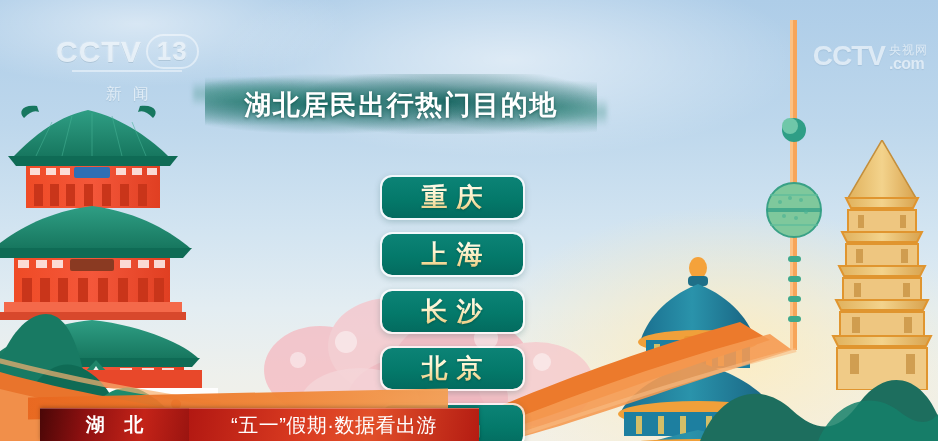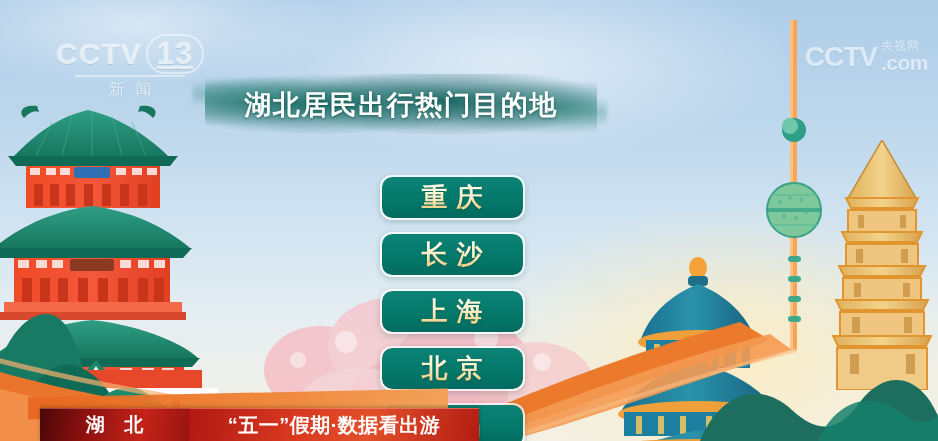--- a/index.html
+++ b/index.html
@@ -40,45 +40,44 @@
   .cctv13 .row1 {
     display: flex; align-items: center; gap: 4px;
     font-size: 30px; font-weight: bold; letter-spacing: 1px;
     color: #ffffff;
     text-shadow: 0 1px 0 rgba(120,150,170,.6), 0 0 2px rgba(255,255,255,.9);
   }
   .cctv13 .chan {
     border: 2px solid rgba(255,255,255,.85);
     border-radius: 20px;
     padding: 0 9px;
-    font-size: 31px;
-    text-decoration: underline;
+    font-size: 26px;
   }
   .cctv13 .row2 {
-    margin-top: 3px;
+    margin-top: 12px;
     font-size: 16px; letter-spacing: 11px; text-indent: 11px;
     color: #ffffff;
     text-shadow: 0 1px 1px rgba(120,150,170,.55);
   }
   .cctv13 .bar {
     width: 110px; height: 2px; background: rgba(255,255,255,.8);
     margin-top: 1px;
   }
   .cctvcom {
     position: absolute; right: 52px; top: 40px;
     display: flex; align-items: flex-end; gap: 4px;
     opacity: .55;
   }
   .cctvcom .big {
     font-size: 28px; font-weight: bold; color: #fff; letter-spacing: -1px;
     text-shadow: 0 1px 1px rgba(130,160,185,.55);
   }
   .cctvcom .stack { display: flex; flex-direction: column; line-height: 1; }
   .cctvcom .cn { font-size: 12px; color: #fff; letter-spacing: 1px; text-shadow: 0 1px 1px rgba(130,160,185,.5); }
-  .cctvcom .dot { font-size: 21px; color: #fff; letter-spacing: -.5px; font-weight: bold;
+  .cctvcom .dot { font-size: 16px; color: #fff; letter-spacing: -.5px; font-weight: bold;
                   text-shadow: 0 1px 1px rgba(130,160,185,.5); }
 
   
   .scn { position: absolute; pointer-events: none; }
 
   
   .pavilion { left: -8px; top: 96px; width: 250px; height: 290px; }
 
   
   .ribbon { position: absolute; pointer-events: none; }
@@ -146,21 +145,21 @@
     width: 149px;
     background: linear-gradient(100deg, #4a0707 0%, #8d1010 30%, #c42318 68%, #9a1410 100%);
     display: flex; align-items: center; justify-content: center;
     color: #fff; font-size: 19px; font-weight: bold; letter-spacing: 7px; text-indent: 7px;
     border-top: 1px solid rgba(255,190,170,.35);
   }
   .lt-topic {
     width: 290px;
     background: linear-gradient(100deg, #b21812 0%, #d93a20 38%, #e2502a 62%, #b41c12 100%);
     display: flex; align-items: center; justify-content: center;
-    color: #fff; font-size: 20px; font-weight: bold; letter-spacing: .5px;
+    color: #fff; font-size: 20px; font-weight: normal; letter-spacing: .5px;
     border-top: 1px solid rgba(255,200,180,.4);
     white-space: nowrap;
   }
   .lt-orangeband {
     position: absolute; left: 28px; bottom: 26px; width: 420px; height: 22px;
     background: linear-gradient(100deg, #e8671f 0%, #ef8232 55%, #f3a055 100%);
     transform: skewY(-1.2deg);
     opacity: .95;
   }
 </style>
@@ -425,24 +424,24 @@
   </div>
 
   <div class="brush"></div>
   <div class="headline">湖北居民出行热门目的地</div>
 
   <div class="pill-grid">
     <div class="pill">
       <span>重庆</span>
     </div>
     <div class="pill">
+      <span>上海</span>
+    </div>
+    <div class="pill">
       <span>长沙</span>
-    </div>
-    <div class="pill">
-      <span>上海</span>
     </div>
     <div class="pill">
       <span>北京</span>
     </div>
     <div class="pill">
       <span>南昌</span>
     </div>
   </div>
 
   <div class="lt-orangeband"></div>

